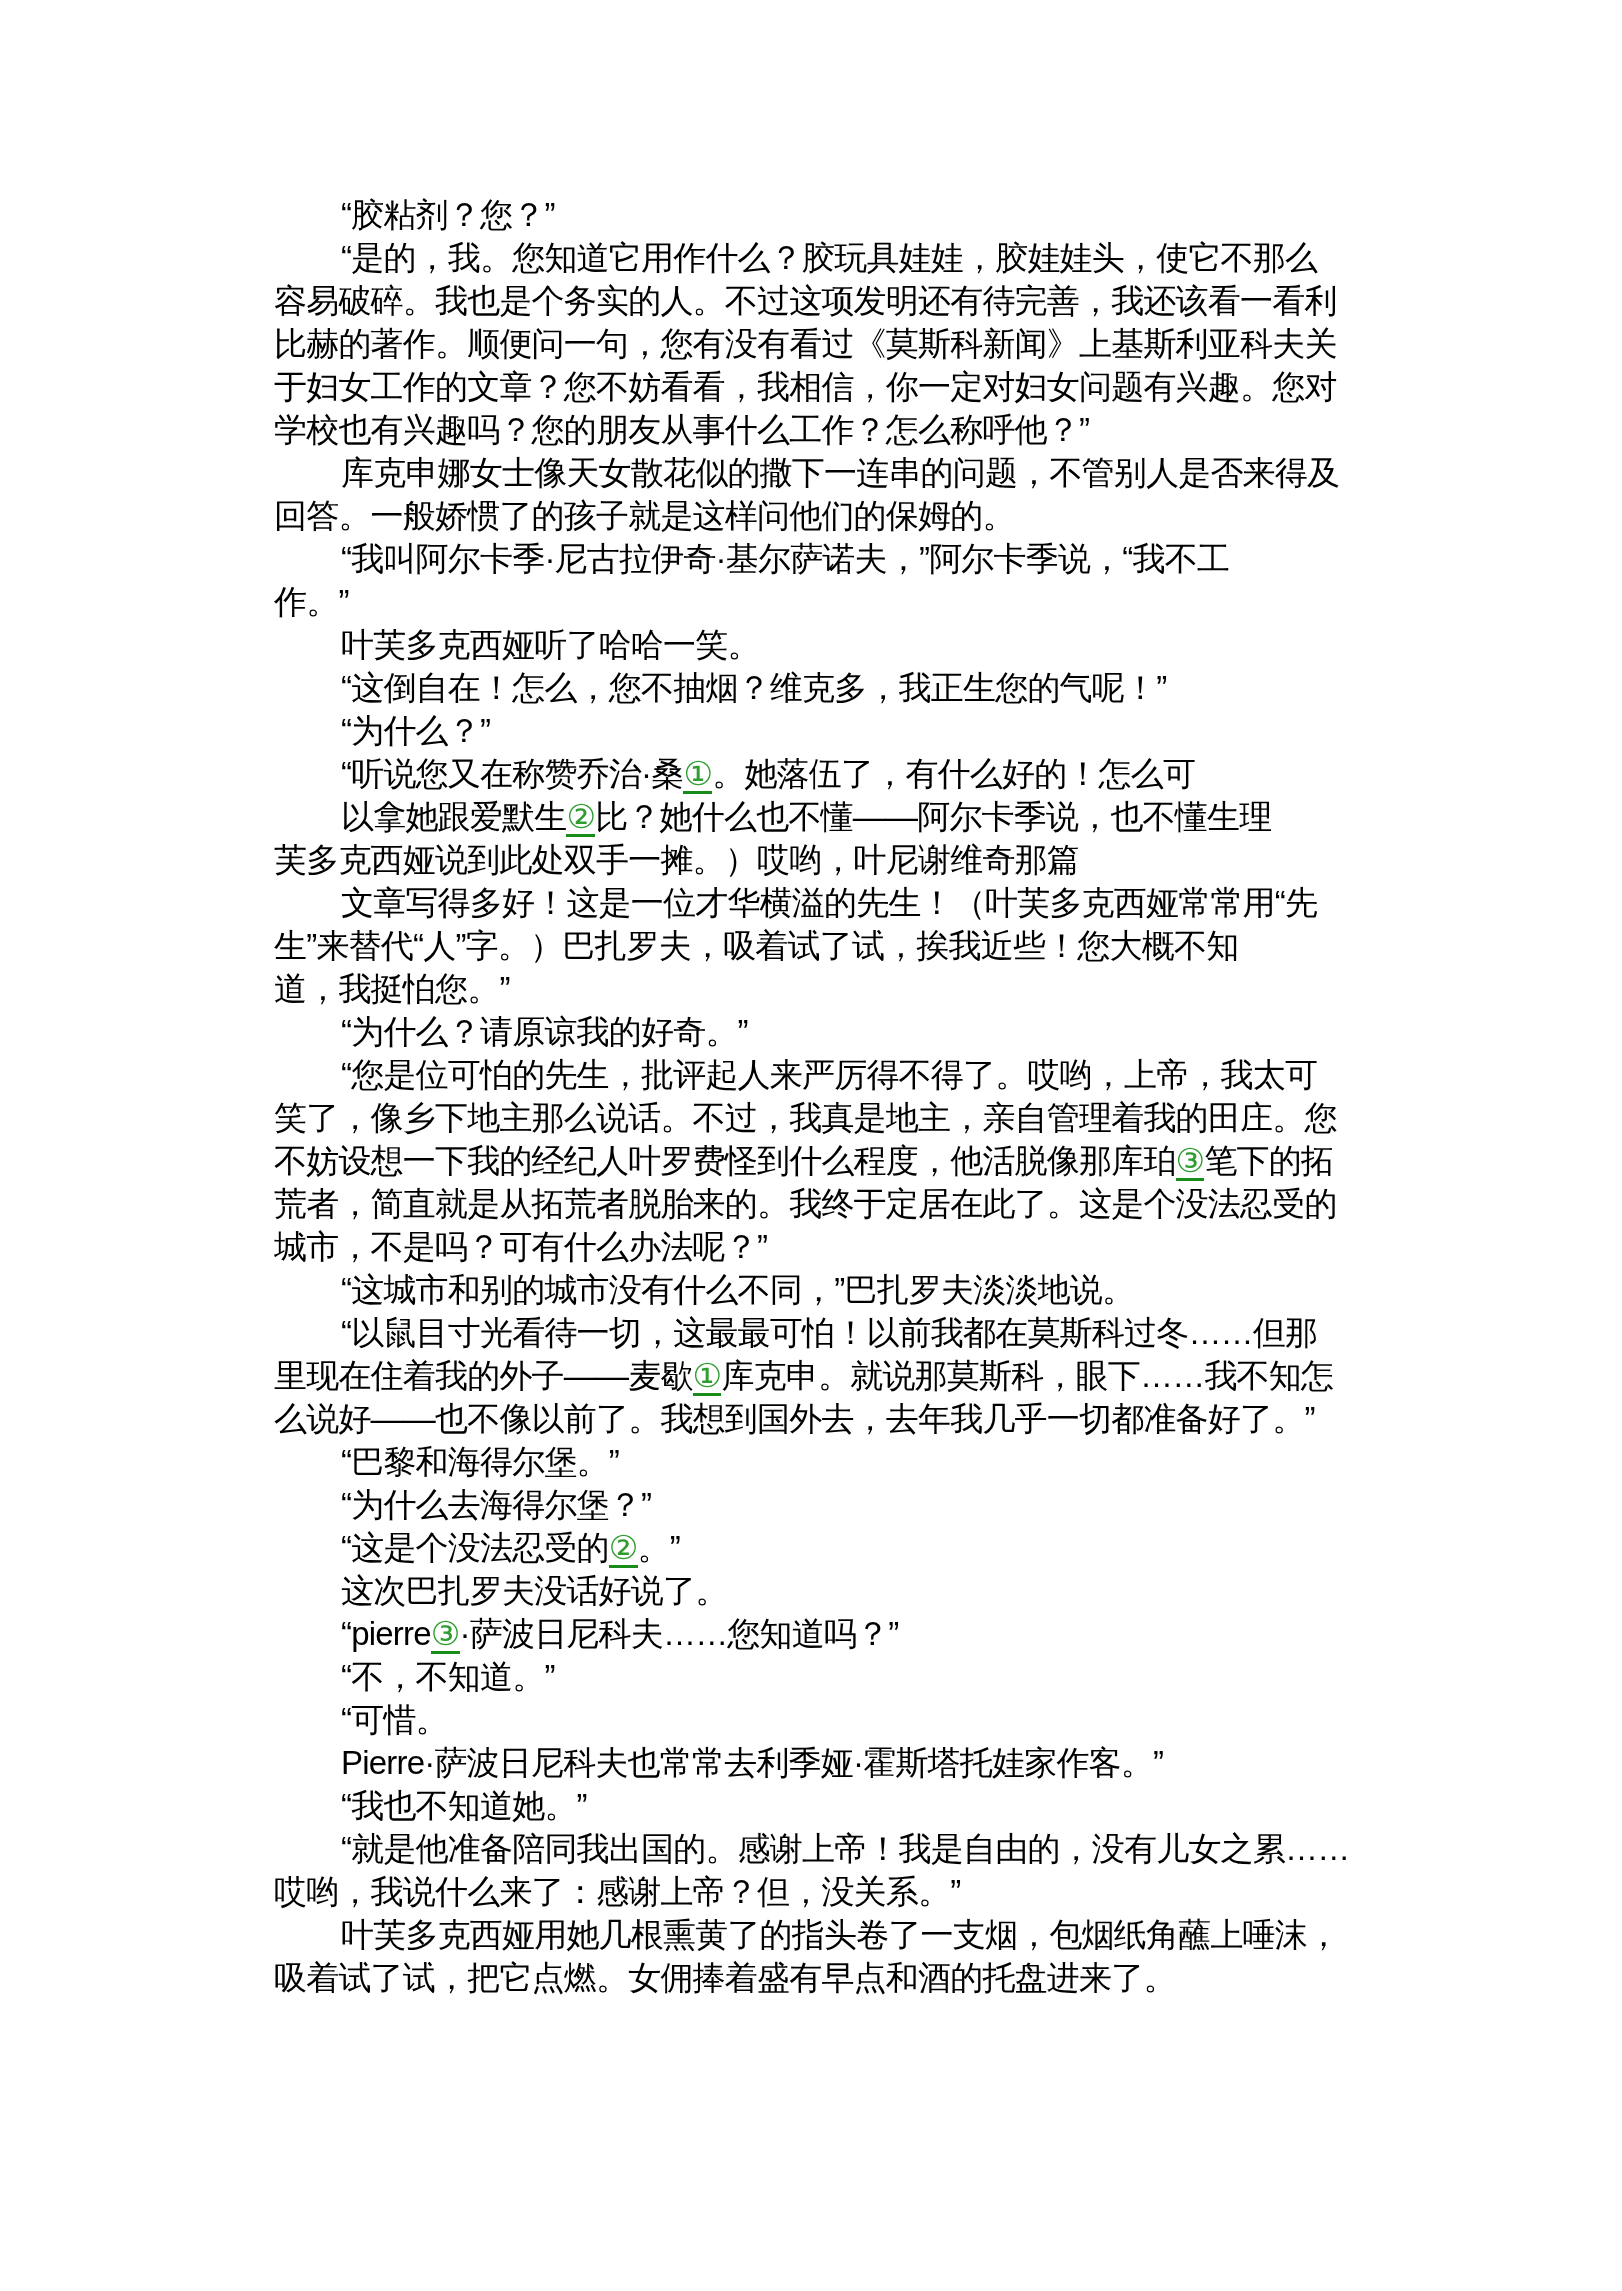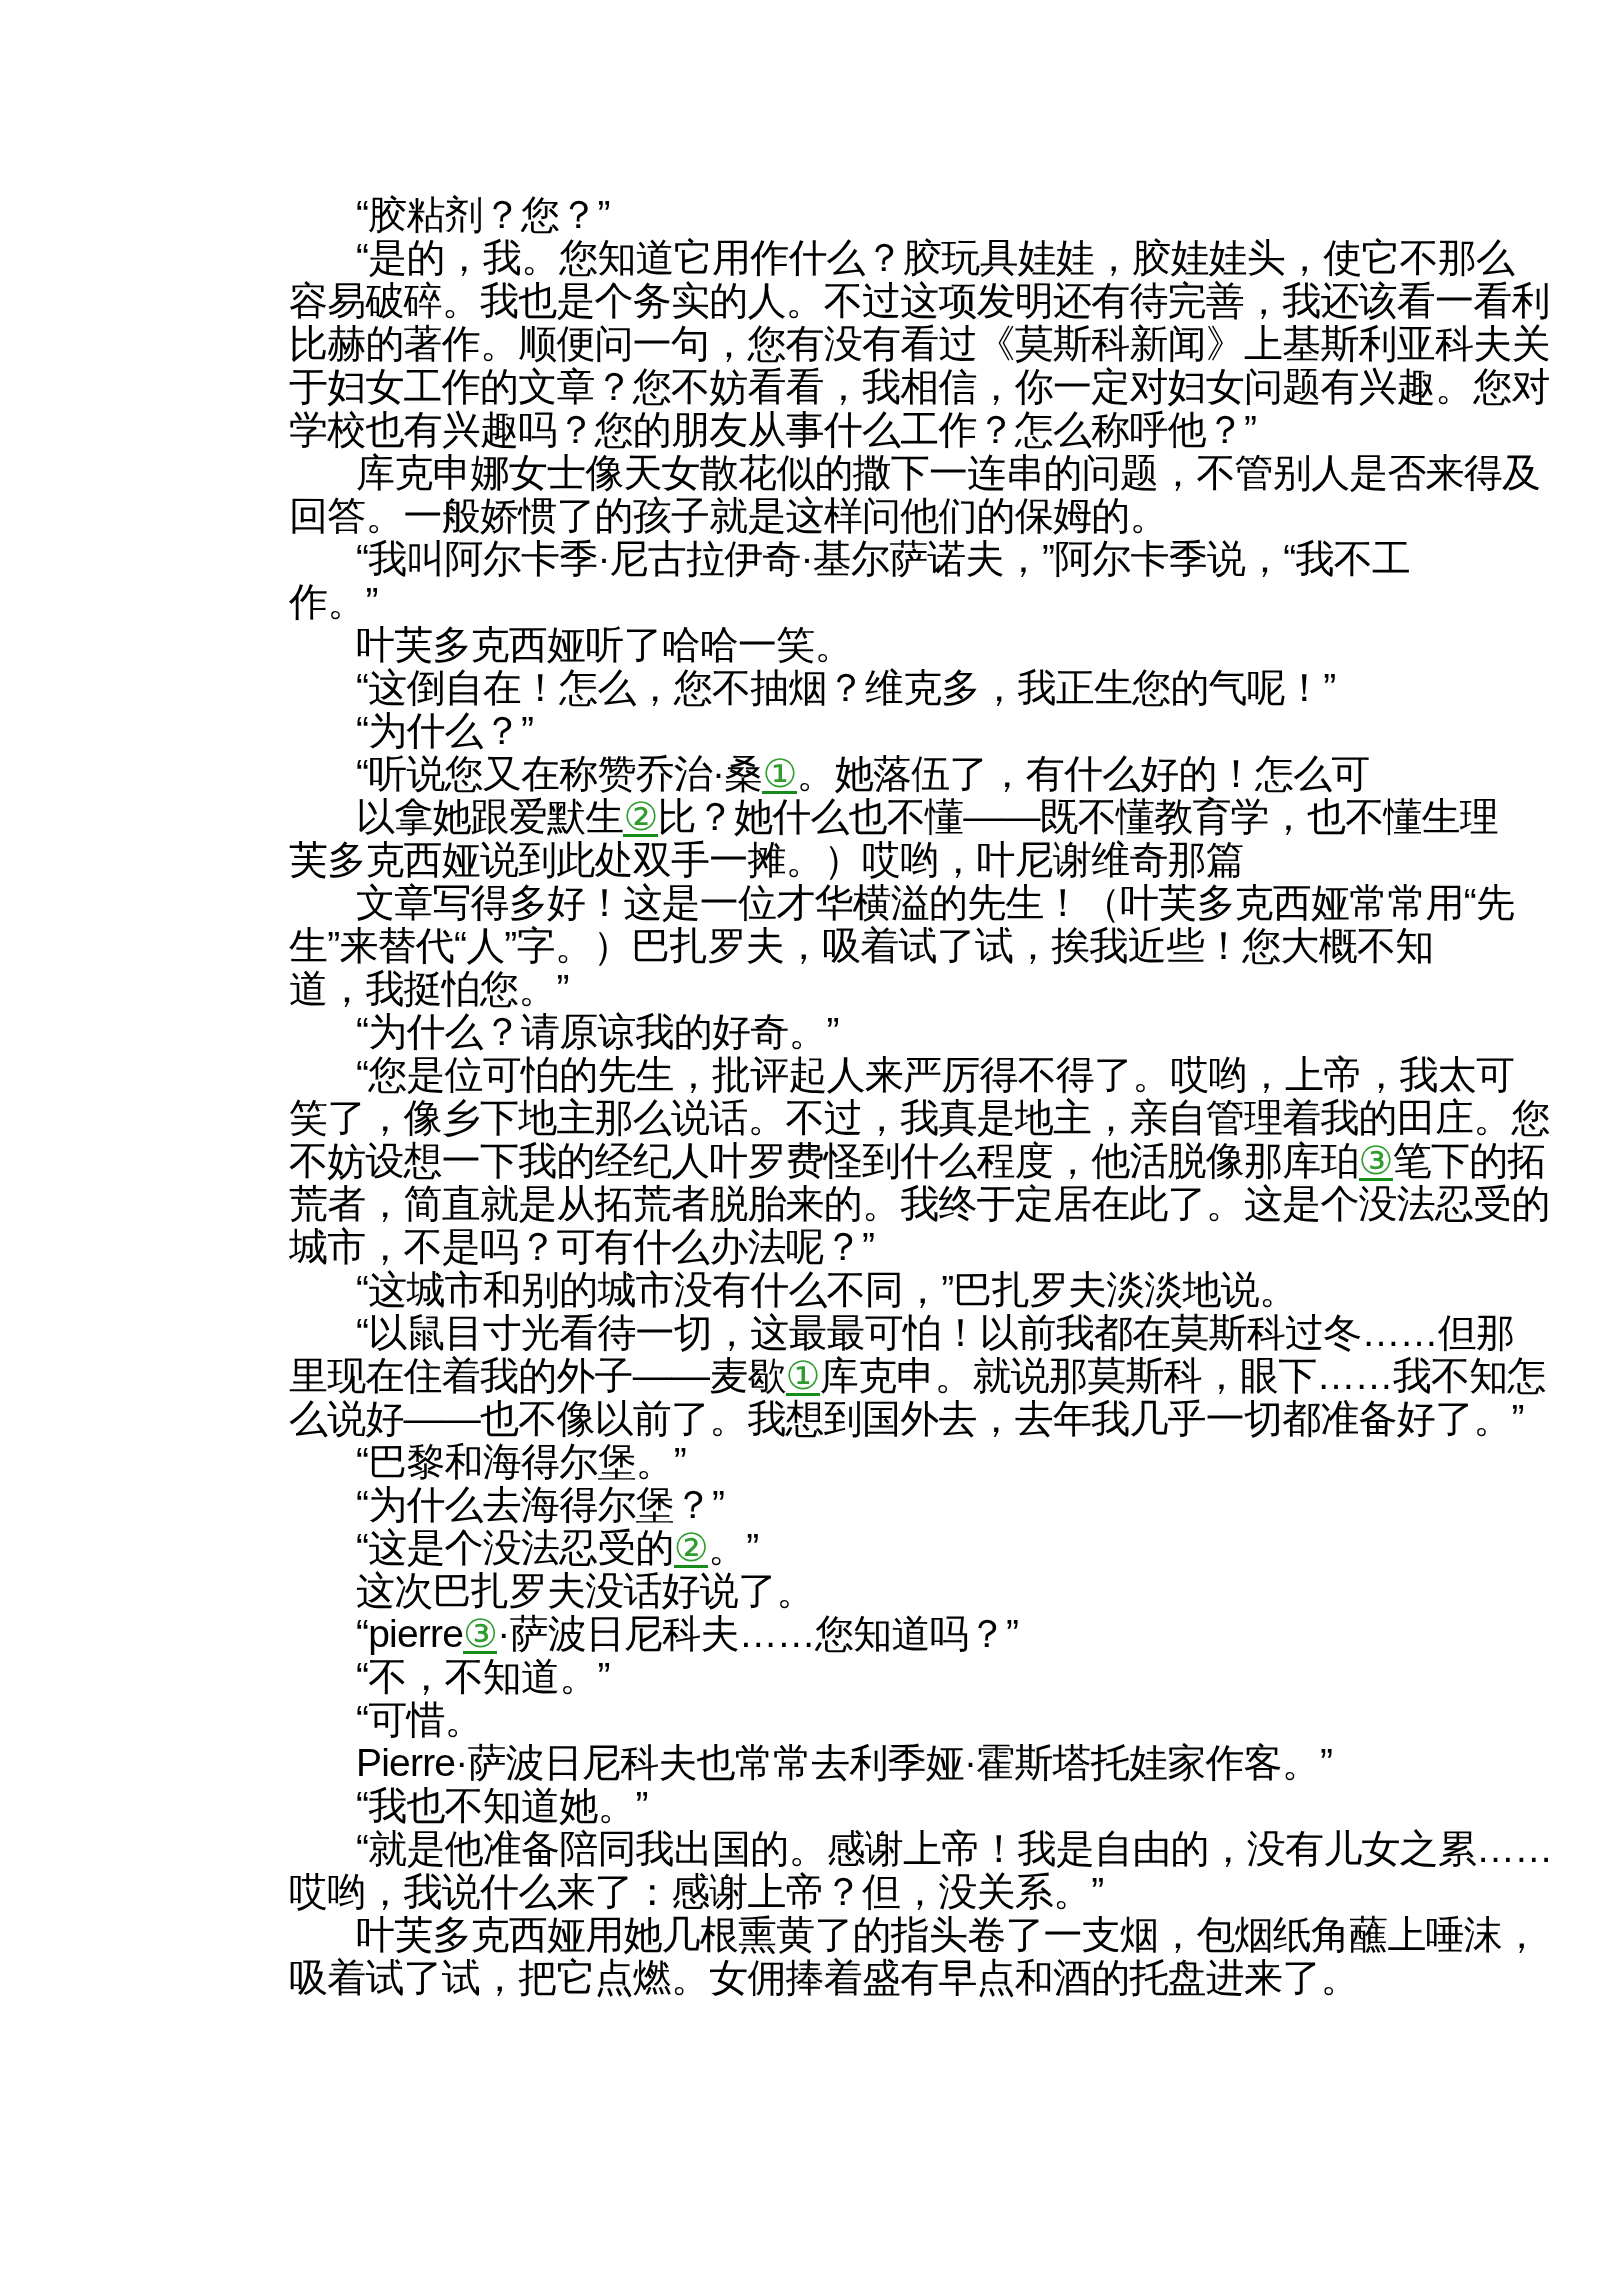--- a/index.html
+++ b/index.html
@@ -14,25 +14,25 @@
     overflow: hidden;
     font-family: "Liberation Sans", "DejaVu Sans", sans-serif;
   }
   .page {
     position: absolute;
     inset: 0;
     background: #ffffff;
   }
   .text-block {
     position: absolute;
-    left: 289px;
+    left: 274px;
     top: 193px;
     width: 1157px;
     color: #000000;
-    font-size: 39px;
+    font-size: 33px;
     line-height: 43px;
     letter-spacing: -0.8px;
     font-weight: 500;
   }
   .line {
     white-space: nowrap;
     height: 43px;
   }
   .line.indent {
     padding-left: 67px;
@@ -57,21 +57,21 @@
       <div class="line"><span>于妇女工作的文章？您不妨看看，我相信，你一定对妇女问题有兴趣。您对</span></div>
       <div class="line"><span>学校也有兴趣吗？您的朋友从事什么工作？怎么称呼他？”</span></div>
       <div class="line indent"><span>库克申娜女士像天女散花似的撒下一连串的问题，不管别人是否来得及</span></div>
       <div class="line"><span>回答。一般娇惯了的孩子就是这样问他们的保姆的。</span></div>
       <div class="line indent"><span>“我叫阿尔卡季·尼古拉伊奇·基尔萨诺夫，”阿尔卡季说，“我不工</span></div>
       <div class="line"><span>作。”</span></div>
       <div class="line indent"><span>叶芙多克西娅听了哈哈一笑。</span></div>
       <div class="line indent"><span>“这倒自在！怎么，您不抽烟？维克多，我正生您的气呢！”</span></div>
       <div class="line indent"><span>“为什么？”</span></div>
       <div class="line indent"><span>“听说您又在称赞乔治·桑</span><span class="fn-ref">①</span><span>。她落伍了，有什么好的！怎么可</span></div>
-      <div class="line indent"><span>以拿她跟爱默生</span><span class="fn-ref">②</span><span>比？她什么也不懂——既不懂教育学，也不懂生理</span></div>
+      <div class="line indent"><span>以拿她跟爱默生</span><span class="fn-ref">②</span><span>比？她什么也不懂——阿尔卡季说，也不懂生理</span></div>
       <div class="line"><span>芙多克西娅说到此处双手一摊。）哎哟，叶尼谢维奇那篇</span></div>
       <div class="line indent"><span>文章写得多好！这是一位才华横溢的先生！（叶芙多克西娅常常用“先</span></div>
       <div class="line"><span>生”来替代“人”字。）巴扎罗夫，吸着试了试，挨我近些！您大概不知</span></div>
       <div class="line"><span>道，我挺怕您。”</span></div>
       <div class="line indent"><span>“为什么？请原谅我的好奇。”</span></div>
       <div class="line indent"><span>“您是位可怕的先生，批评起人来严厉得不得了。哎哟，上帝，我太可</span></div>
       <div class="line"><span>笑了，像乡下地主那么说话。不过，我真是地主，亲自管理着我的田庄。您</span></div>
       <div class="line"><span>不妨设想一下我的经纪人叶罗费怪到什么程度，他活脱像那库珀</span><span class="fn-ref">③</span><span>笔下的拓</span></div>
       <div class="line"><span>荒者，简直就是从拓荒者脱胎来的。我终于定居在此了。这是个没法忍受的</span></div>
       <div class="line"><span>城市，不是吗？可有什么办法呢？”</span></div>

